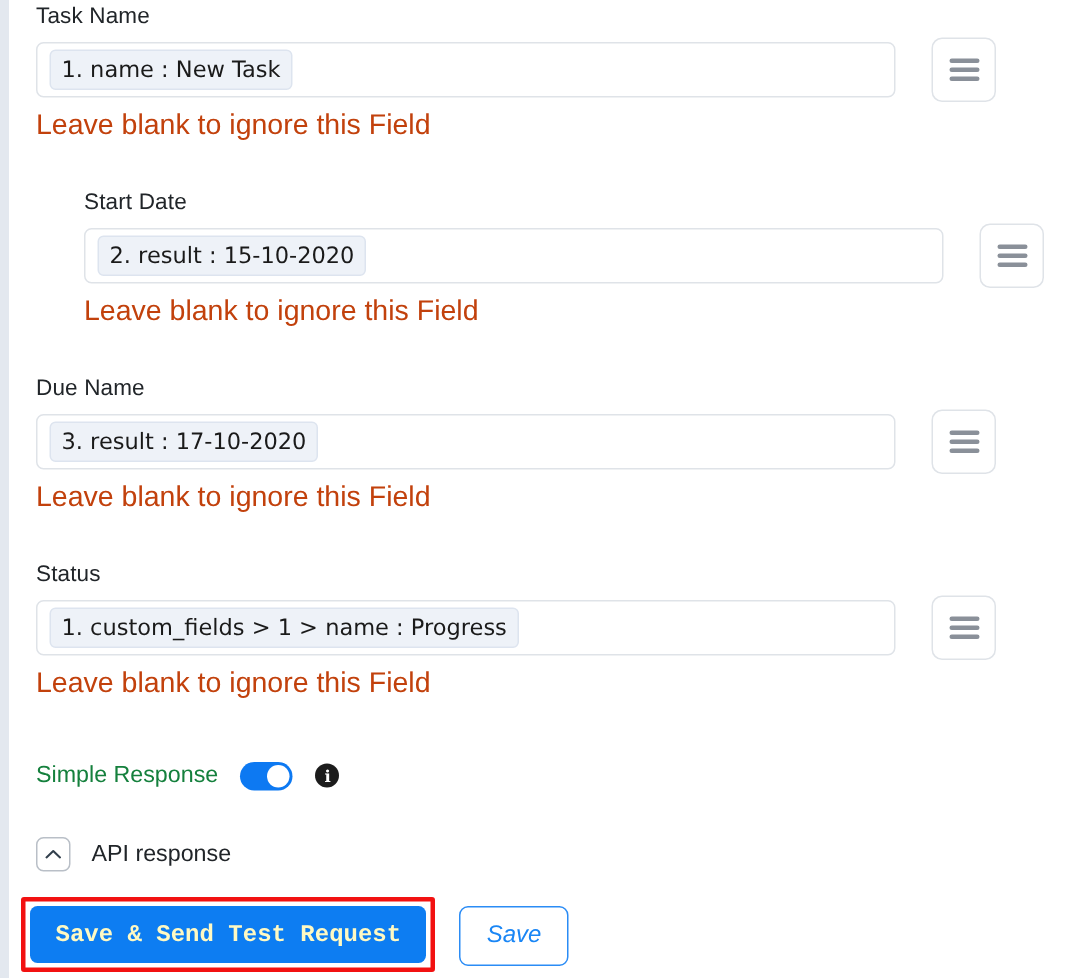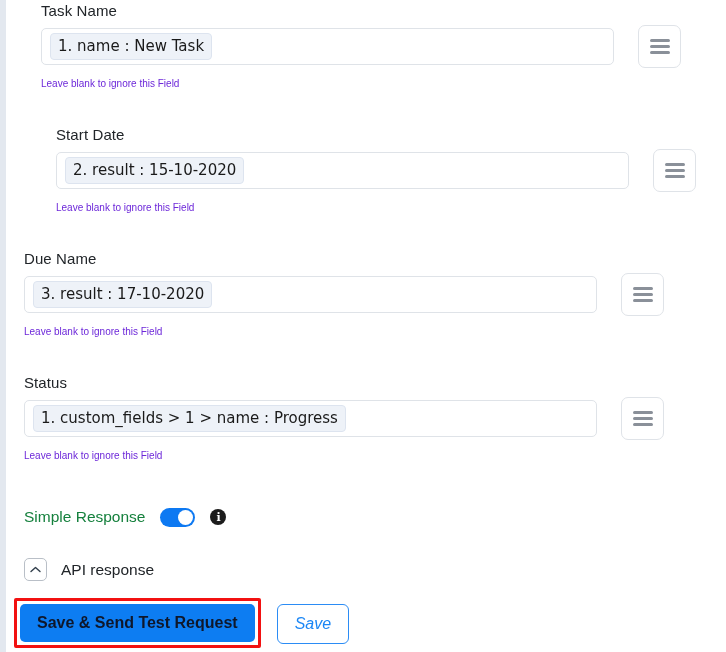--- a/index.html
+++ b/index.html
@@ -97,23 +97,23 @@
     margin-top: -3px;
   }
   .hamburger-btn .bar {
     width: 20px;
     height: 3px;
     border-radius: 1.5px;
     background: #8a9099;
   }
 
   .helper-text {
-    font-size: 10px;
+    font-size: 19px;
     line-height: 16px;
-    color: #6d28d9;
+    color: #c2410c;
     margin-top: 8px;
   }
 
   
   .simple-response-row {
     position: absolute;
     left: 24px;
     top: 507px;
     display: flex;
     align-items: center;
@@ -198,24 +198,24 @@
   }
   .primary-wrap {
     border: 3px solid #f21111;
     border-radius: 2px;
     padding: 3px;
     display: inline-block;
     background: #ffffff;
   }
   .btn-primary {
     background: #0d7df2;
-    color: #0f172a;
+    color: #fef9c3;
     border: none;
     border-radius: 5px;
-    font-family: Liberation Sans, sans-serif;
+    font-family: Liberation Mono, monospace;
     font-size: 16px;
     font-weight: bold;
     padding: 0 17px;
     height: 38px;
     line-height: 38px;
     cursor: pointer;
     white-space: nowrap;
     display: block;
   }
   .btn-secondary {
@@ -235,21 +235,21 @@
     font-style: italic;
   }
 </style>
 </head>
 <body>
 
 <div class="left-edge"></div>
 
 <div class="page">
 
-  <div class="field-group" style="top:2px;margin-left:17px;">
+  <div class="field-group" style="top:2px;">
     <div class="field-label">Task Name</div>
     <div class="field-row">
       <div class="input-box">
         <span class="token">1. name : New Task</span>
       </div>
       <div class="hamburger-btn">
         <span class="bar"></span>
         <span class="bar"></span>
         <span class="bar"></span>
       </div>

